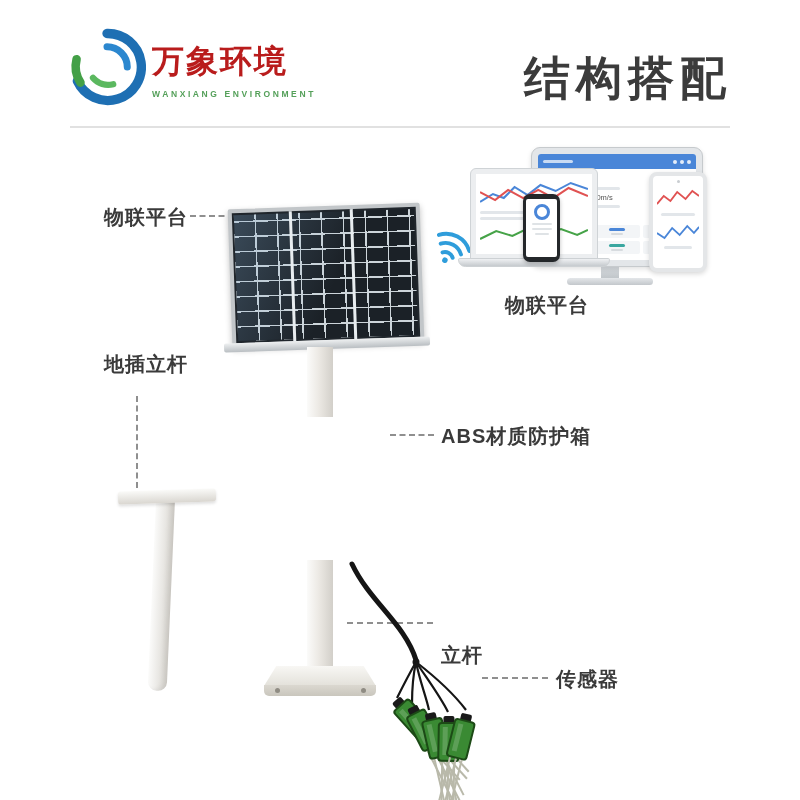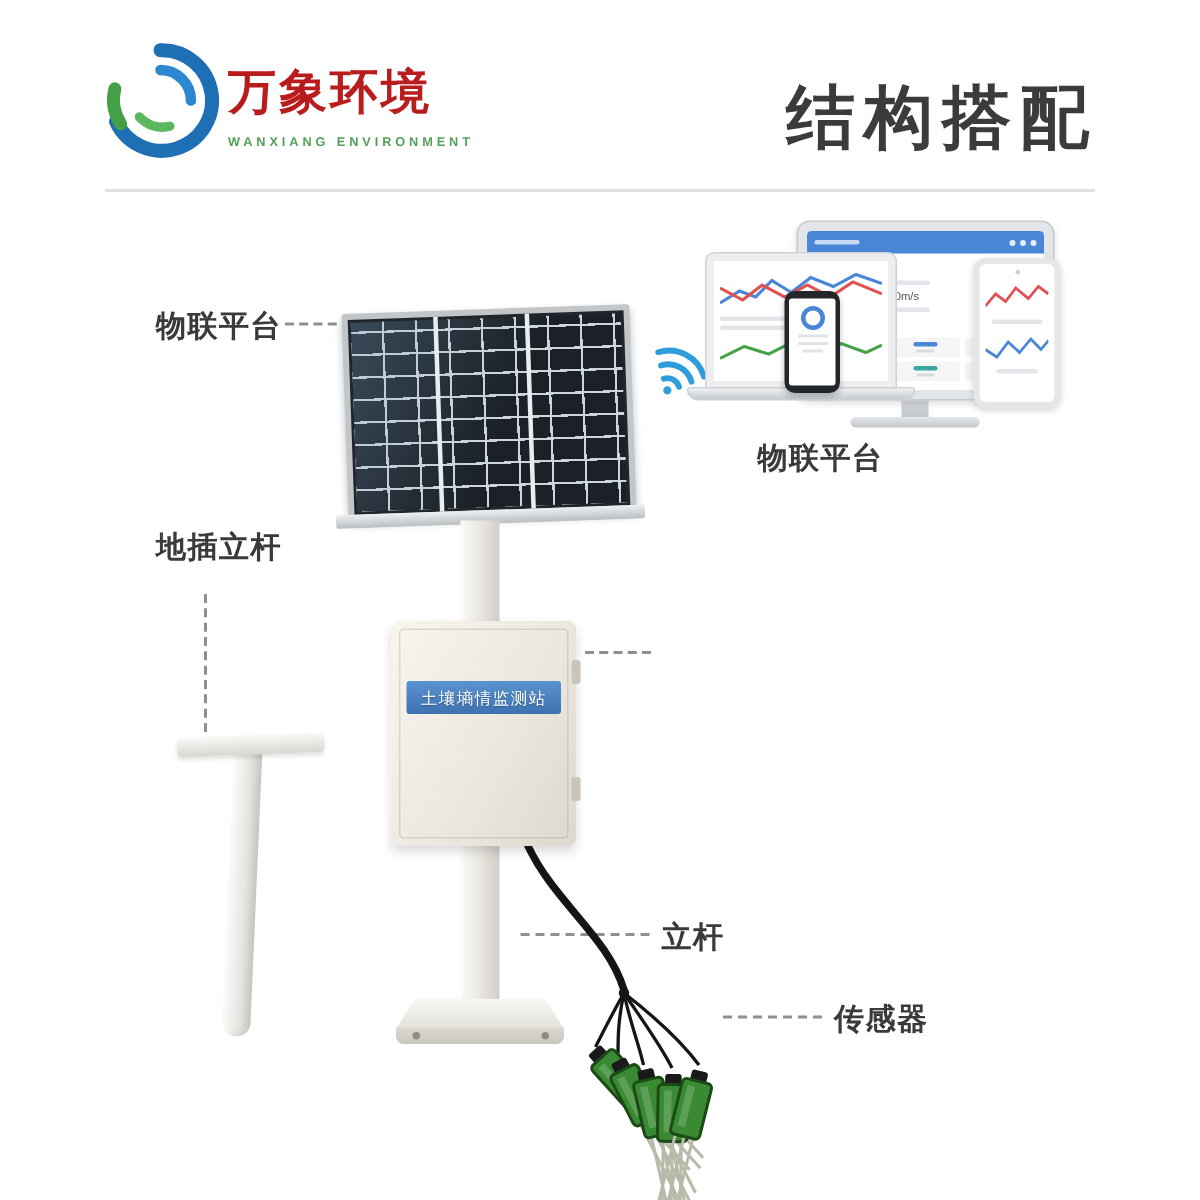--- a/index.html
+++ b/index.html
@@ -135,23 +135,24 @@
   </div>
   <div class="abs" id="page-title">结构搭配</div>
   <div class="abs" id="header-divider"></div>
 
   <div class="callout" style="left:104px;top:204px">物联平台</div>
   <div class="dash-h" style="left:190px;top:215px;width:44px"></div>
 
   <div class="callout" style="left:104px;top:351px">地插立杆</div>
   <div class="dash-v" style="left:136px;top:396px;height:92px"></div>
 
+  <div class="callout" style="left:441px;top:423px">ABS材质防护箱</div>
   <div class="dash-h" style="left:390px;top:434px;width:44px"></div>
 
-  <div class="callout" style="left:441px;top:611px">立杆</div>
+  <div class="callout" style="left:441px;top:642px">立杆</div>
   <div class="dash-h" style="left:347px;top:622px;width:86px"></div>
 
   <div class="callout" style="left:556px;top:666px">传感器</div>
   <div class="dash-h" style="left:482px;top:677px;width:66px"></div>
 
   <div class="callout" style="left:505px;top:292px;width:160px;text-align:left">物联平台</div>
 
   <div class="abs" id="solar">
     <div id="solar-cells"></div>
     <div class="solar-divider" id="solar-div1"></div>
@@ -165,26 +166,20 @@
         <path d="M5,18 A21,21 0 0 1 35,18"></path>
         <path d="M10,24 A14,14 0 0 1 30,24"></path>
         <path d="M15,30 A7,7 0 0 1 25,30"></path>
         <circle cx="20" cy="35" r="2.4" fill="#2f9ddb" stroke="none"></circle>
       </g>
     </svg>
   </div>
 
   <div class="abs pole" id="pole-top"></div>
 
-  <div class="abs" id="box">
-    <div id="box-seam"></div>
-    <div id="box-plate">土壤墒情监测站</div>
-    <div class="hinge" id="hinge1"></div>
-    <div class="hinge" id="hinge2"></div>
-  </div>
 
   <div class="abs pole" id="pole-bottom"></div>
   <div class="abs" id="base-top"></div>
   <div class="abs" id="base-front"></div>
   <div class="bolt" id="bolt-l"></div>
   <div class="bolt" id="bolt-r"></div>
 
   <div class="abs" id="spike-bar"></div>
   <div class="abs" id="spike-pole"></div>
 

